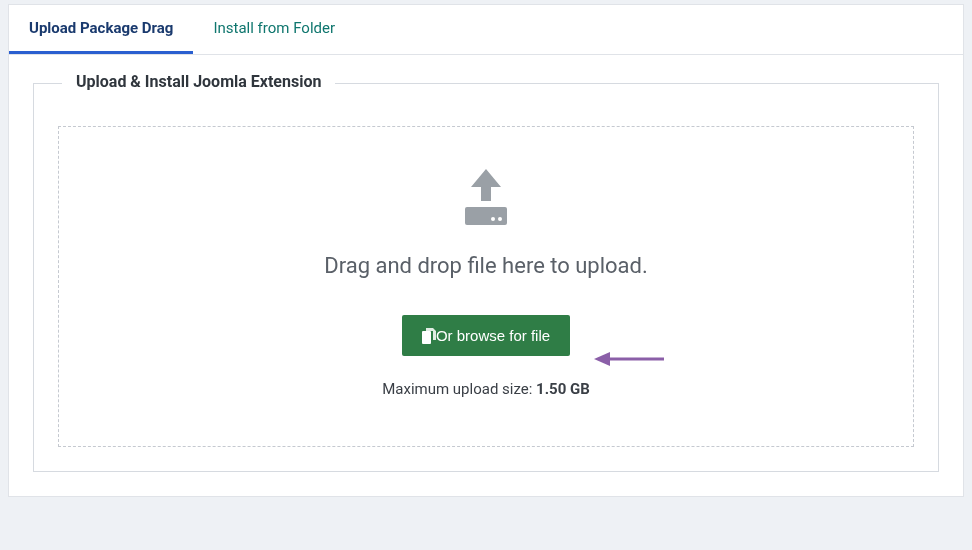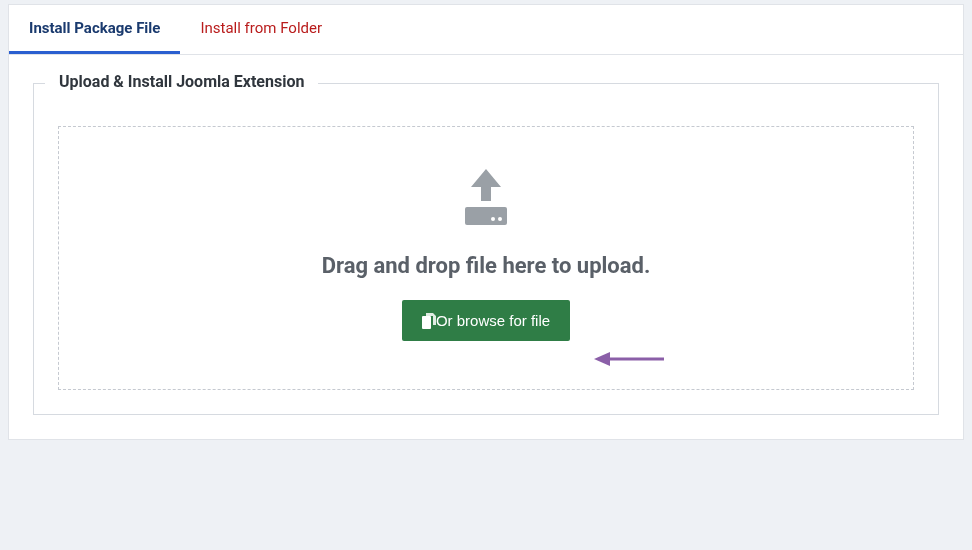--- a/index.html
+++ b/index.html
@@ -28,54 +28,54 @@
       border-bottom: 3px solid transparent;
       white-space: nowrap;
     }
     .tab.active {
       color: #1a3a6e;
       border-bottom-color: #2a5fd0;
       font-weight: 700;
     }
     .tab.inactive {
       font-weight: 400;
-      color: #b91c1c;
+      color: #0f766e;
     }
     .tab-content {
       padding: 28px 24px 24px 24px;
     }
     .fieldset {
       border: 1px solid #d6dae0;
       position: relative;
       padding: 42px 24px 24px 24px;
     }
     .legend {
       position: absolute;
       top: -12px;
-      left: 11px;
+      left: 28px;
       background: #fff;
       padding: 0 14px;
       font-size: 16px;
       font-weight: 700;
       color: #30363d;
     }
     .dropzone {
       border: 1px dashed #c5c9d0;
       padding: 42px 20px 48px 20px;
       text-align: center;
     }
     .upload-icon {
       display: inline-block;
       margin-bottom: 22px;
     }
     .drag-text {
       font-size: 22px;
       color: #5a6068;
-      font-weight: 700;
-      margin-bottom: 22px;
+      font-weight: 400;
+      margin-bottom: 37px;
     }
     .browse-btn {
       display: inline-flex;
       align-items: center;
       gap: 0;
       background: #2f7d46;
       color: #fff;
       border: none;
       padding: 12px 20px;
       font-size: 15px;
@@ -95,21 +95,21 @@
       left: 594px;
       top: 350px;
       pointer-events: none;
     }
   </style>
 </head>
 <body>
 
 <div class="container">
   <div class="tabs">
-    <div class="tab active">Install Package File</div>
+    <div class="tab active">Upload Package Drag</div>
     <div class="tab inactive">Install from Folder</div>
   </div>
 
   <div class="tab-content">
     <div class="fieldset">
       <div class="legend">Upload &amp; Install Joomla Extension</div>
 
       <div class="dropzone">
         <div class="upload-icon">
           <svg width="66" height="58" viewBox="0 0 66 58">
@@ -122,20 +122,23 @@
         <div class="drag-text">Drag and drop file here to upload.</div>
         <button class="browse-btn">
           <span class="browse-icon">
             <svg width="14" height="16" viewBox="0 0 14 16">
               <rect x="0" y="3" width="9" height="13" rx="1" fill="#fff"></rect>
               <path d="M4 0 H11 L14 3 V12 H11 V3 H4 Z" fill="#fff" opacity="0.85"></path>
             </svg>
           </span>
           <span>Or browse for file</span>
         </button>
+        <div class="max-upload">
+          <span>Maximum upload size: </span><span class="val">1.50 GB</span>
+        </div>
       </div>
     </div>
   </div>
 </div>
 
 <div class="arrow-annot">
   <svg width="72" height="18" viewBox="0 0 72 18">
     <line x1="14" y1="9" x2="70" y2="9" stroke="#8b5fa8" stroke-width="3"></line>
     <polygon points="0,9 16,2 16,16" fill="#8b5fa8"></polygon>
   </svg>

